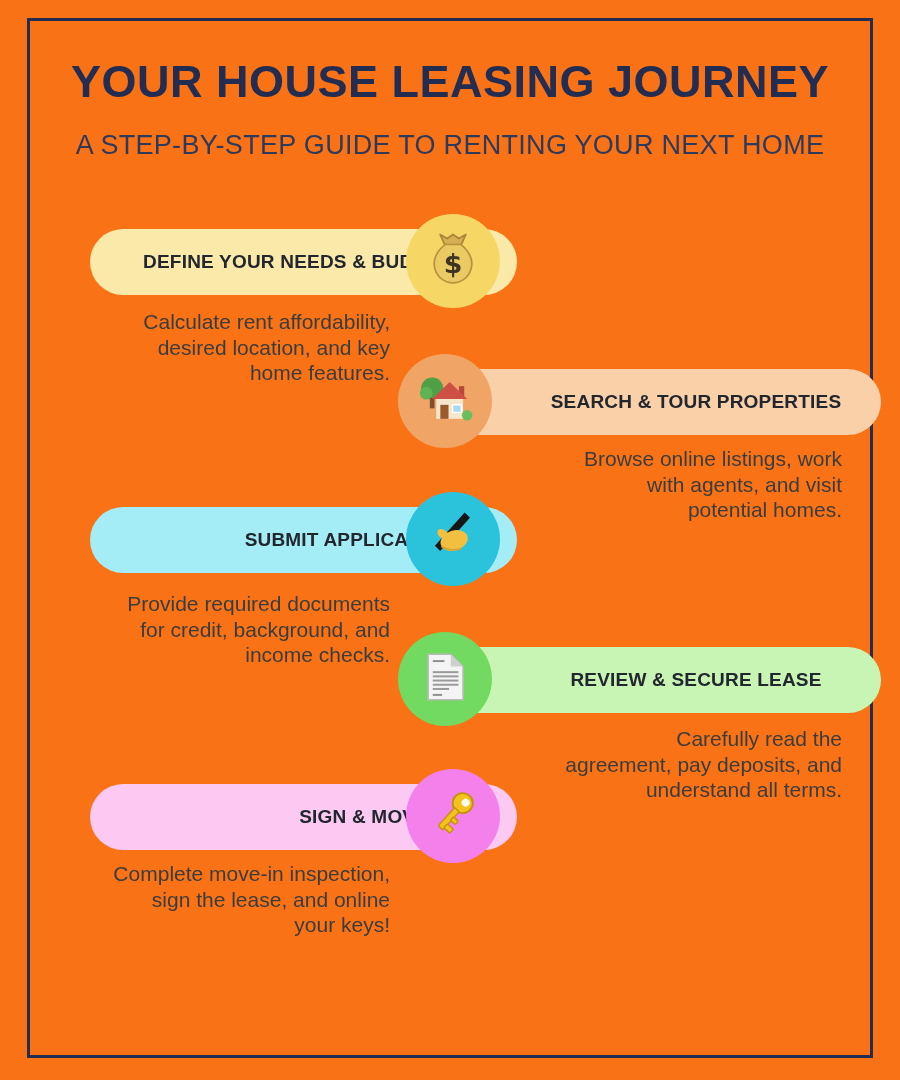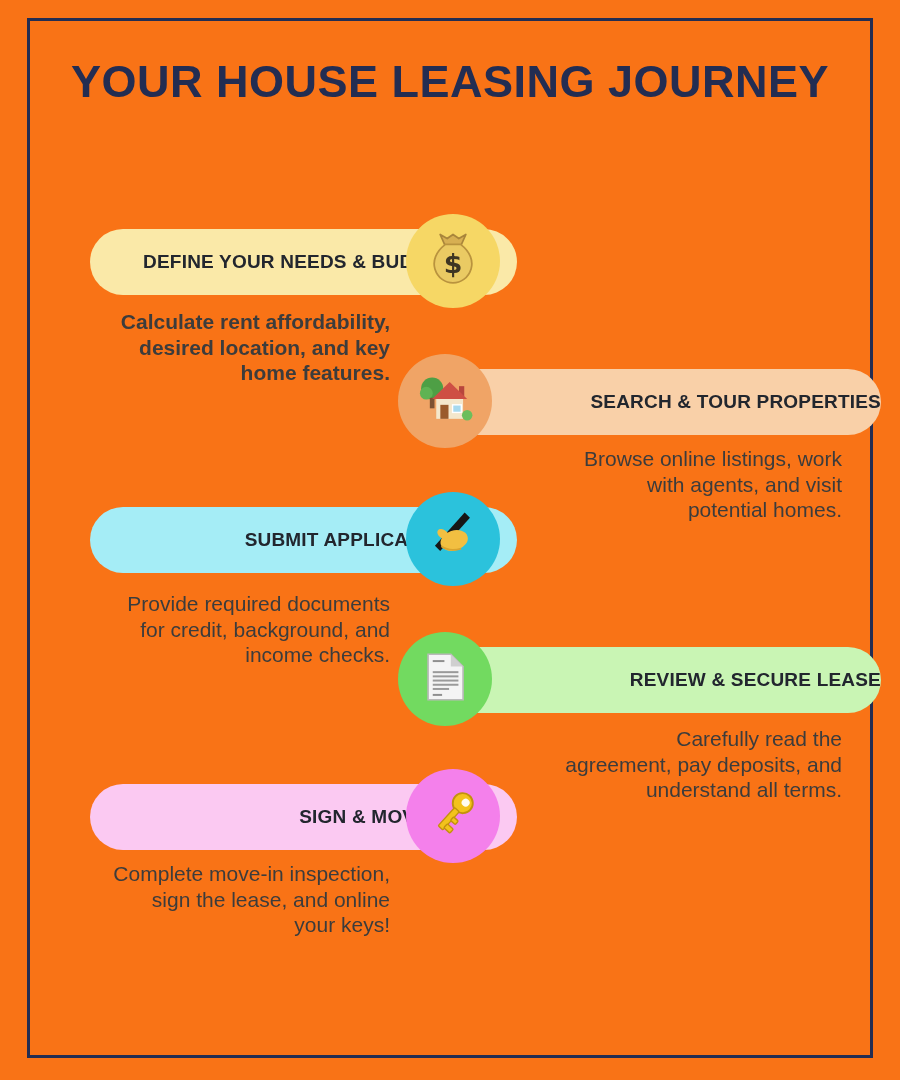--- a/index.html
+++ b/index.html
@@ -19,40 +19,40 @@
   .subtitle {
     position:absolute; top:130px; left:0; right:0; margin:0;
     text-align:center; font-size:27px; font-weight:400; letter-spacing:0.3px;
     color:#2E3A5C;
   }
   .pill {
     position:absolute; height:66px; border-radius:33px; background:var(--pill);
     display:flex; align-items:center; z-index:1;
   }
   .left  .pill { justify-content:flex-end;  padding-right:64px; }
-  .right .pill { justify-content:flex-end; padding-left:66px; }
+  .right .pill { justify-content:center; padding-left:66px; }
   .pill-label {
     font-size:19px; font-weight:700; letter-spacing:0.2px; color:#22262E;
     white-space:nowrap;
   }
   .circle {
     position:absolute; width:94px; height:94px; border-radius:50%;
     background:var(--circle); z-index:2;
     display:flex; align-items:center; justify-content:center;
   }
   .desc {
     position:absolute; margin:0; font-size:21px; line-height:25.5px;
     color:#3C3C3C; white-space:pre-line;
   }
   .left  .desc { right:510px; width:330px; text-align:right; }
   .right .desc { left:512px;  width:330px; text-align:right; }
 
   .s1 .pill { left:90px;  top:229px; width:363px; }
   .s1 .circle { left:406px; top:214px; }
-  .s1 .desc { top:309px;font-weight:bold; }
+  .s1 .desc { top:309px; }
 
   .s2 .pill { left:445px; top:369px; width:370px; }
   .s2 .circle { left:398px; top:354px; }
   .s2 .desc { top:446px; }
 
   .s3 .pill { left:90px;  top:507px; width:363px; }
   .s3 .circle { left:406px; top:492px; }
   .s3 .desc { top:591px; }
 
   .s4 .pill { left:445px; top:647px; width:370px; }
@@ -72,20 +72,21 @@
     text-align:center; font-size:17px; font-weight:400; color:#2E3A5C;
   }
 </style>
 </head>
 <body>
 
 <div class="page">
   <div class="page-border"></div>
 
   <h1 class="title">YOUR HOUSE LEASING JOURNEY</h1>
+  <h2 class="subtitle">A STEP-BY-STEP GUIDE TO RENTING YOUR NEXT HOME</h2>
 
   <div class="step s1 left" style="--pill: #FAE9A8; --circle: #F6D765;">
     <div class="pill">
       <span class="pill-label">DEFINE YOUR NEEDS &amp; BUDGET</span>
     </div>
     <div class="circle">
       <span>
         <svg viewBox="0 0 48 48" width="56" height="56">
           <polygon points="17,12 13,3 19,6.5 24,3 29,6.5 35,3 31,12" fill="#D7AF52" stroke="#A9853B" stroke-width="1.5" stroke-linejoin="round"></polygon>
           <path d="M17.5 11.5 C9 18 6.5 26 8.5 32.5 C11 40.5 17.5 44.5 24 44.5 C30.5 44.5 37 40.5 39.5 32.5 C41.5 26 39 18 30.5 11.5 Z" fill="#EACA63" stroke="#B9933E" stroke-width="1.5"></path>

